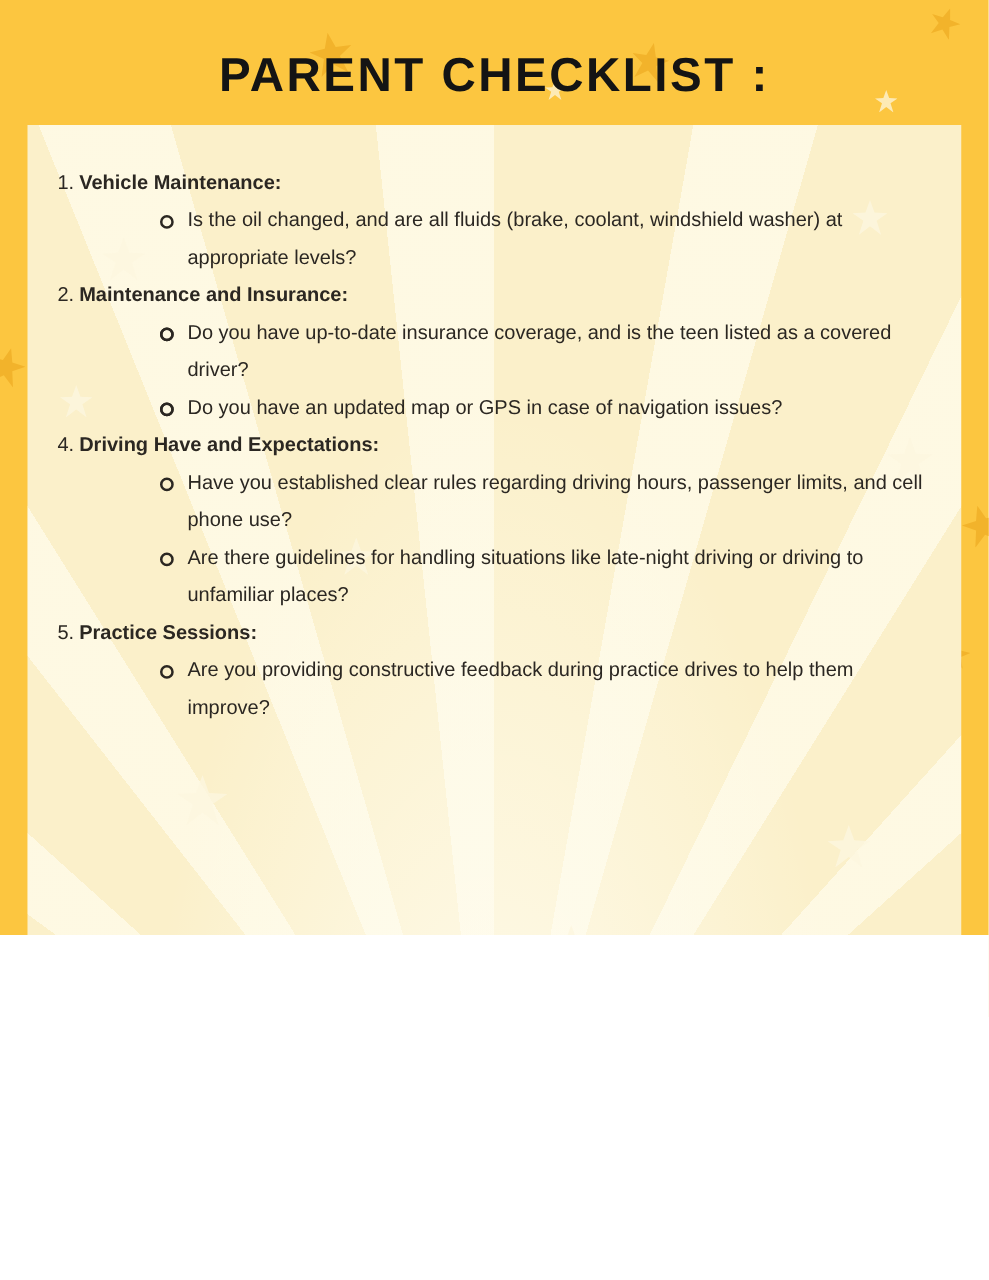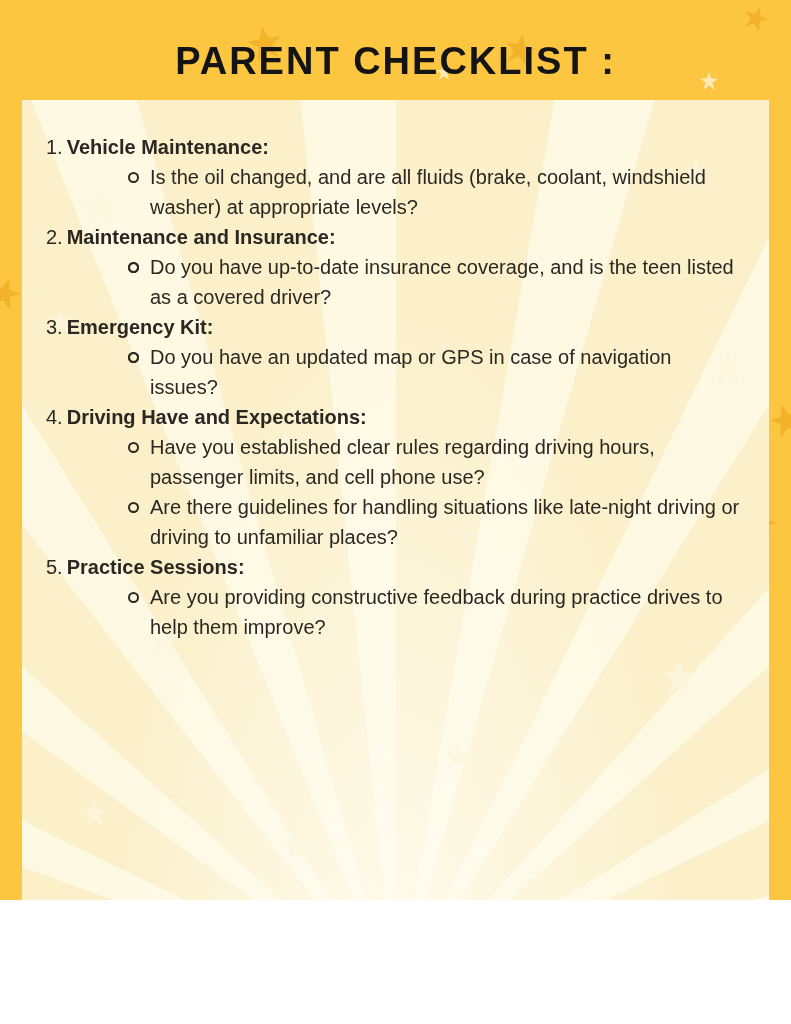--- a/index.html
+++ b/index.html
@@ -1,18 +1,18 @@
 <!DOCTYPE html>
 <html><head>
 <meta charset="utf-8">
 <style>
   html,body{margin:0;padding:0;}
   body{font-family:"Liberation Sans",sans-serif;}
   .page{
-    position:relative;width:791px;height:900px;overflow:hidden;
+    position:relative;width:791px;height:748px;overflow:hidden;
     background:#FCC640;
   }
   
   .star{
     position:absolute;
     clip-path:polygon(50% 0%,63% 36%,100% 38%,69% 59%,82% 100%,50% 75%,18% 100%,31% 59%,0% 38%,37% 36%);
   }
   .star.gold{background:#F2B32B;}
   .star.cream{background:rgba(253,240,202,.85);}
   .star.boxstar{background:#FDF6DE;opacity:.8;}
@@ -29,21 +29,21 @@
   .card::before{
     content:"";position:absolute;inset:0;
     background:
       radial-gradient(ellipse at 50% 118%, rgba(255,253,242,.95) 0%, rgba(255,253,242,0) 55%),
       repeating-conic-gradient(from -96deg at 50% 112%,
         rgba(255,251,233,0) 0deg 10deg,
         rgba(255,251,233,.8) 10deg 16deg);
   }
   .card-inner{position:relative;z-index:2;padding:32px 28px 0 24px;}
   
-  .checklist{list-style:none;margin:0;padding:0;font-size:20px;line-height:30px;color:#2B2722;}
+  .checklist{list-style:none;margin:0;padding:0;font-size:16px;line-height:30px;color:#2B2722;}
   .head .num{font-weight:normal;margin-right:4px;}
   .head .ttl{font-weight:bold;}
   .sub{list-style:none;margin:0;padding:0;}
   .sub li{position:relative;margin-left:78px;padding-left:26px;}
   .sub li .ring{
     position:absolute;left:4px;top:10px;width:7px;height:7px;
     border:2px solid #2B2722;border-radius:50%;background:transparent;
   }
   
   .logo{
@@ -116,23 +116,20 @@
           <div class="head">
             <span class="num">2.</span><span class="ttl">Maintenance and Insurance:</span>
           </div>
           <ul class="sub">
             <li><span class="ring"></span></li>
             <li><span class="ring"></span><span>Do you have up-to-date insurance coverage, and is the teen listed as a covered driver?</span></li>
           </ul>
         </li>
 
         <li>
-          <div class="head">
-            <span class="num">3.</span><span class="ttl">Emergency Kit:</span>
-          </div>
           <ul class="sub">
             <li><span class="ring"></span></li>
             <li><span class="ring"></span><span>Do you have an updated map or GPS in case of navigation issues?</span></li>
           </ul>
         </li>
 
         <li>
           <div class="head">
             <span class="num">4.</span><span class="ttl">Driving Have and Expectations:</span>
           </div>

